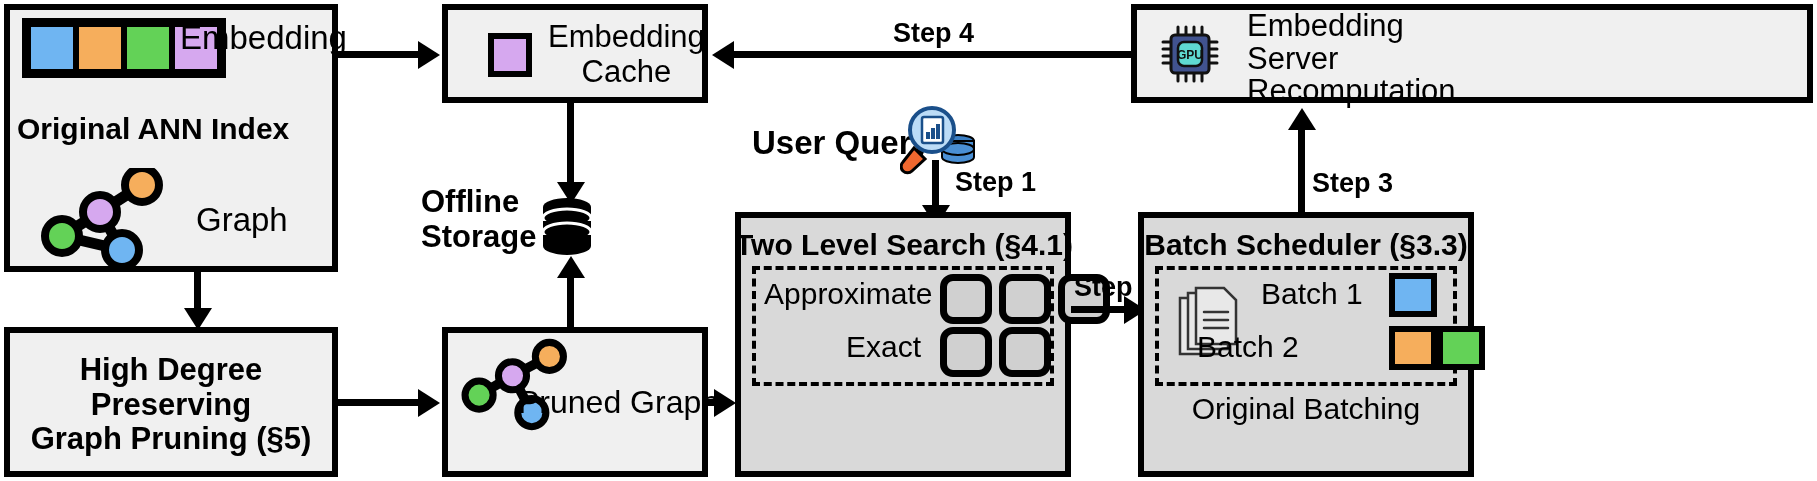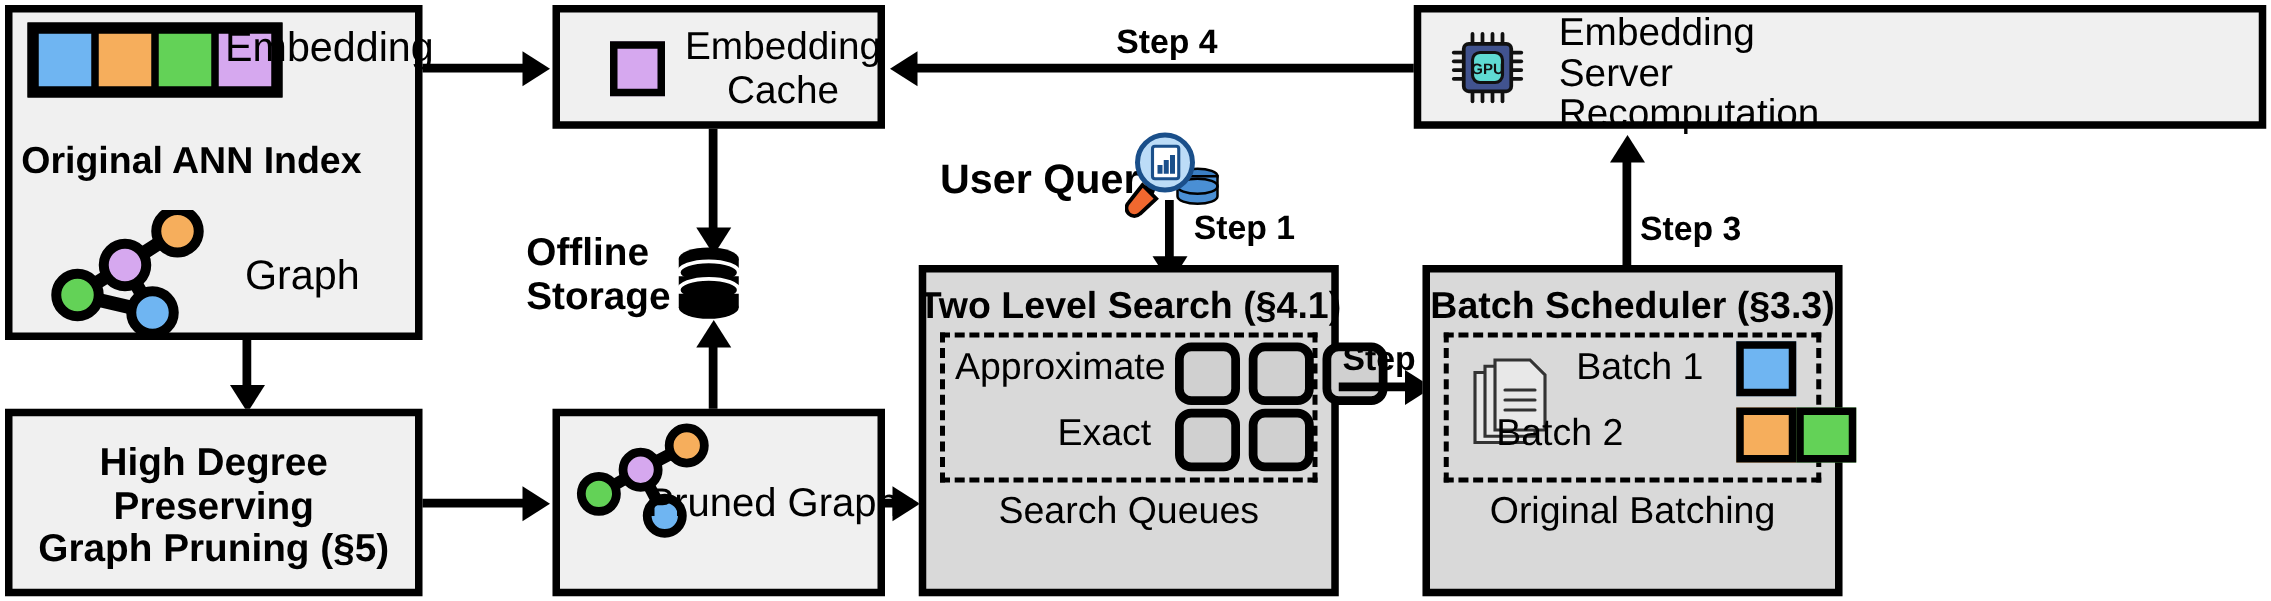--- a/index.html
+++ b/index.html
@@ -152,21 +152,20 @@
     <div class="qcell"></div>
     <div class="qcell"></div>
   </div>
 
   <div class="lbl" style="left:846px;top:330px;font-size:30px;">Exact</div>
   <div class="qrow" style="left:940px;top:327px;">
     <div class="qcell"></div>
     <div class="qcell"></div>
   </div>
 
-  <div class="lbl ctr" style="left:735px;top:392px;width:336px;font-size:30px;">Search Queues</div>
 
   <div class="hline" style="left:1071px;top:306px;width:68px;"></div>
   <div class="arrowR" style="left:1124px;top:296px;"></div>
   <div class="lbl bold" style="left:1074px;top:272px;font-size:27px;">Step 2</div>
 
   <div class="box shaded" style="left:1138px;top:212px;width:336px;height:265px;"></div>
   <div class="lbl bold ctr" style="left:1138px;top:228px;width:336px;font-size:30px;">Batch Scheduler (§3.3)</div>
 
   <div class="dashed" style="left:1155px;top:266px;width:302px;height:120px;"></div>
 

